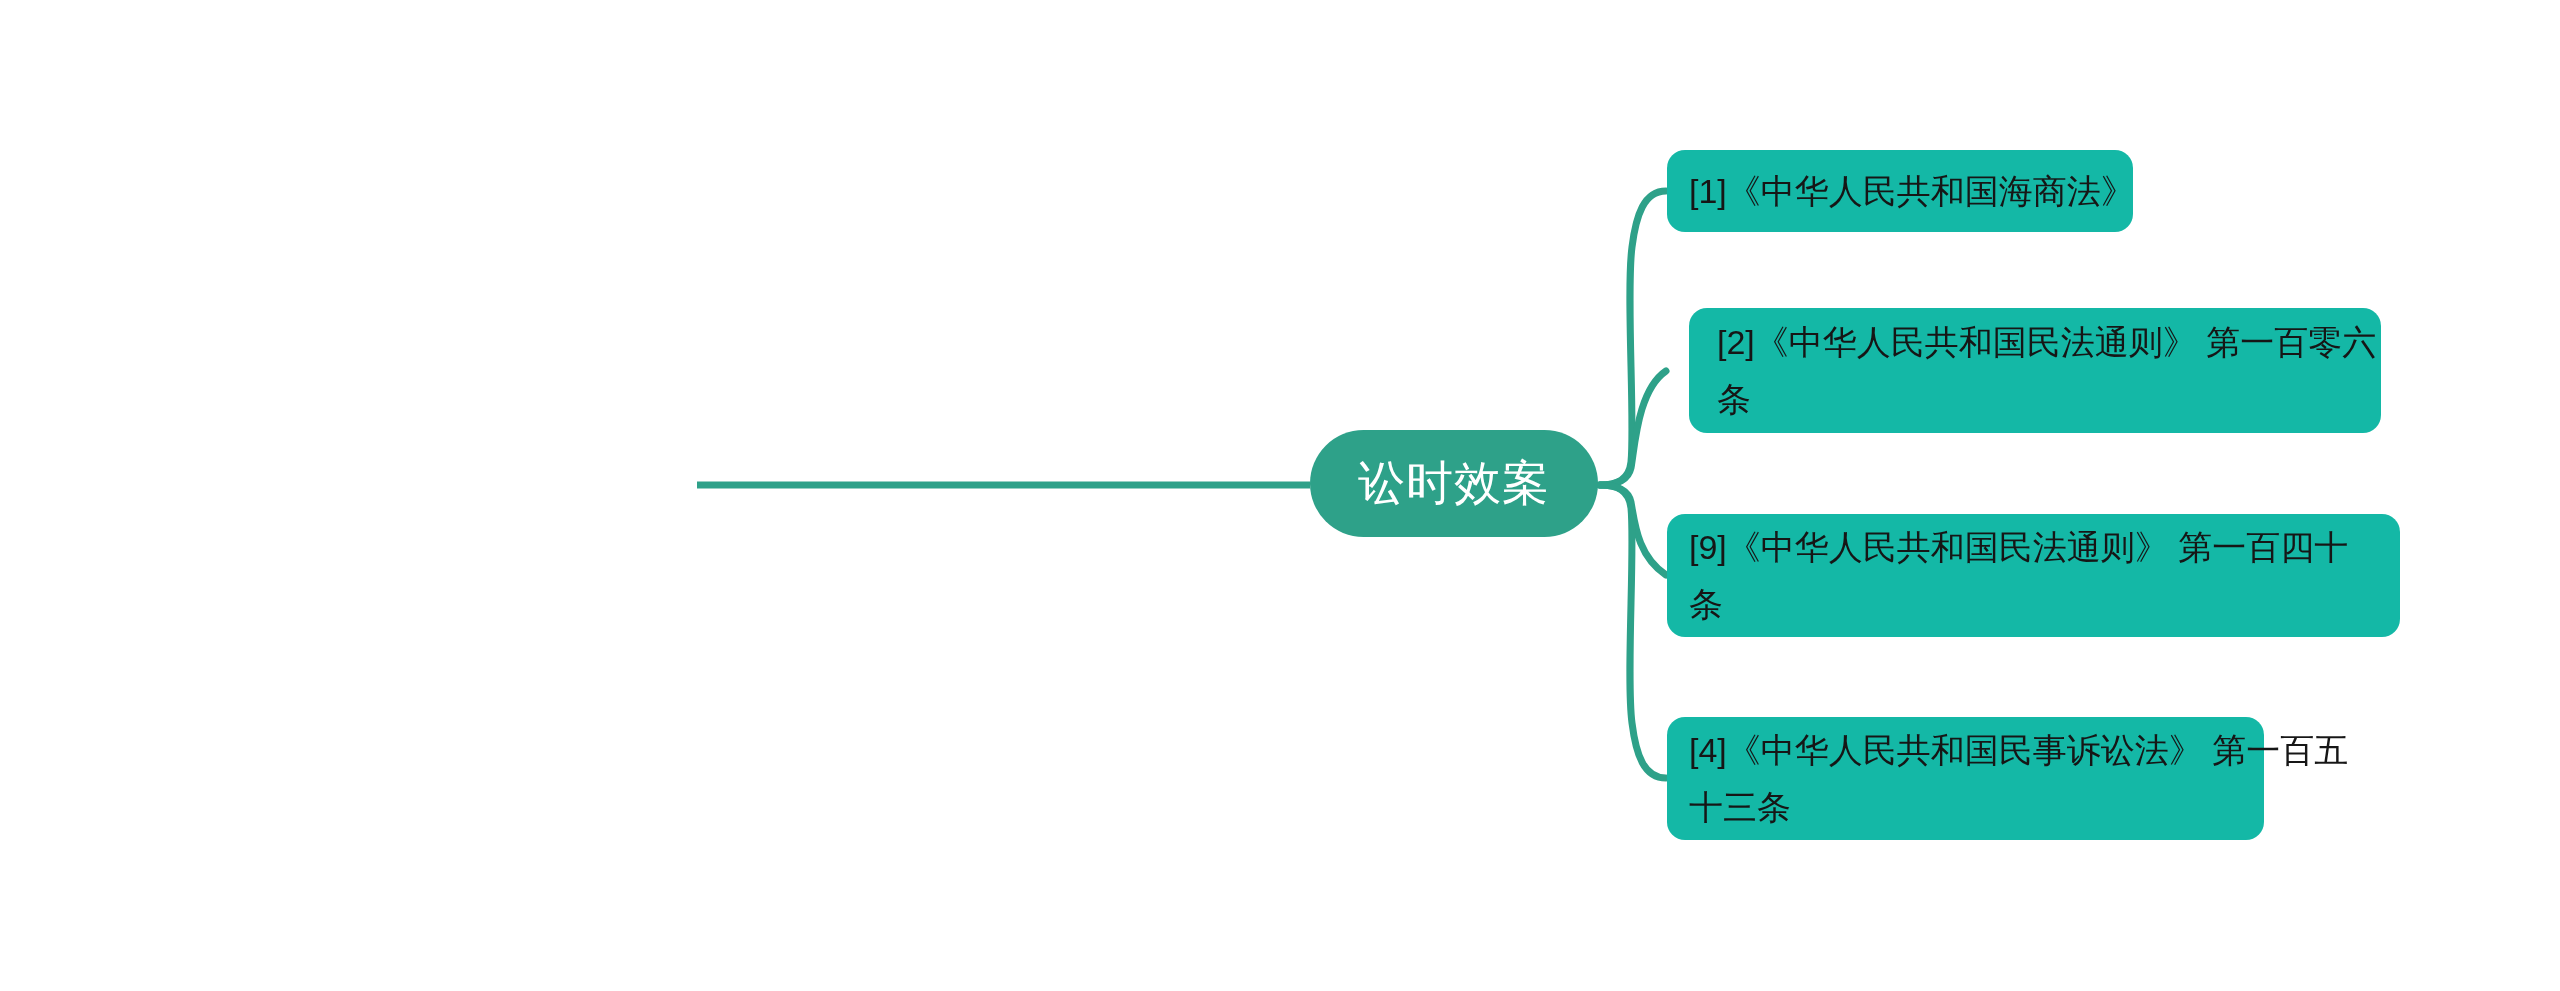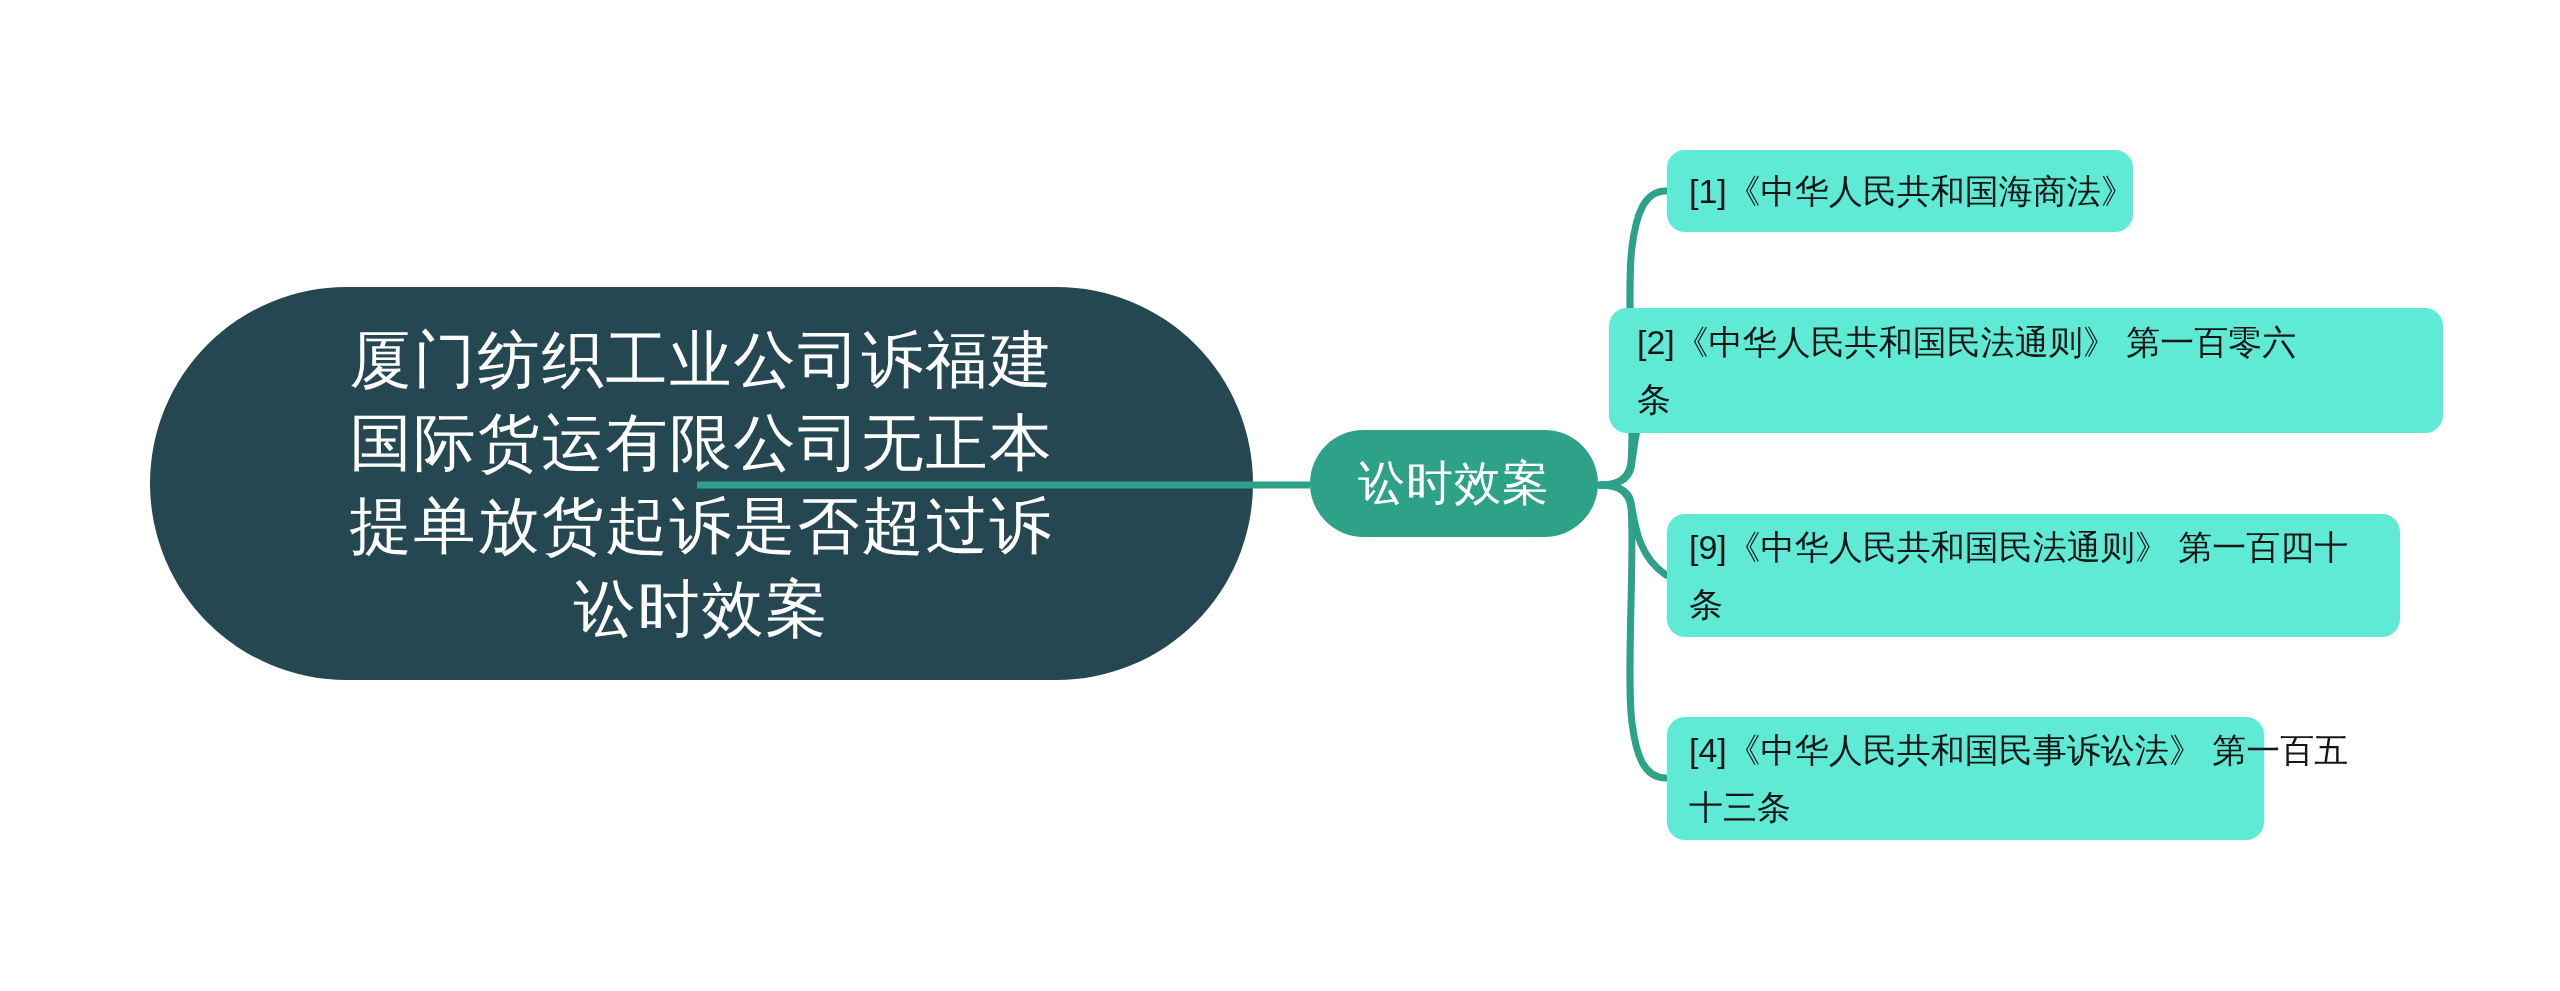--- a/index.html
+++ b/index.html
@@ -74,52 +74,46 @@
   .branch-node .node-text {
     color: #ffffff;
     font-size: 47px;
     letter-spacing: 1px;
     white-space: pre;
   }
 
   
   .leaf-node {
     position: absolute;
-    background: #5eead4;
+    background: #14b8a6;
     border-radius: 18px;
     display: flex;
     align-items: center;
     box-sizing: border-box;
     padding: 0 22px;
     z-index: 3;
   }
   .leaf-node .node-text {
     color: #161616;
     font-size: 34px;
     line-height: 57px;
     white-space: pre;
     word-break: keep-all;
     text-align: left;
   }
   .leaf-1 { left: 1667px; top: 150px; width: 466px; height: 82px; }
-  .leaf-2 { left: 1609px; top: 308px; width: 834px; height: 125px; padding-left: 28px; }
+  .leaf-2 { left: 1689px; top: 308px; width: 692px; height: 125px; padding-left: 28px; }
   .leaf-3 { left: 1667px; top: 514px; width: 733px; height: 123px; }
   .leaf-4 { left: 1667px; top: 717px; width: 597px; height: 123px; }
 </style>
 </head>
 <body>
 
 <div id="stage">
 
-  <div class="root-node">
-    <div class="node-text">厦门纺织工业公司诉福建
-国际货运有限公司无正本
-提单放货起诉是否超过诉
-讼时效案</div>
-  </div>
 
   <svg class="connector-svg" viewBox="0 0 2560 991" xmlns="http://www.w3.org/2000/svg">
     <path class="main-link" d="M697 485 L1310 485"></path>
     <path class="branch-link" d="M1600 485 C1617 485 1629 480 1631 462 C1635 420 1626 292 1632 247 C1636 215 1644 191 1666 191"></path>
     <path class="branch-link" d="M1600 485 C1615 485 1628 481 1631 468 C1635 445 1638 390 1666 371"></path>
     <path class="branch-link" d="M1600 485 C1615 485 1628 489 1631 502 C1635 525 1638 556 1666 575"></path>
     <path class="branch-link" d="M1600 485 C1617 485 1629 490 1631 508 C1635 550 1626 678 1632 723 C1636 755 1644 778 1666 778"></path>
   </svg>
 
   <div class="branch-node">

